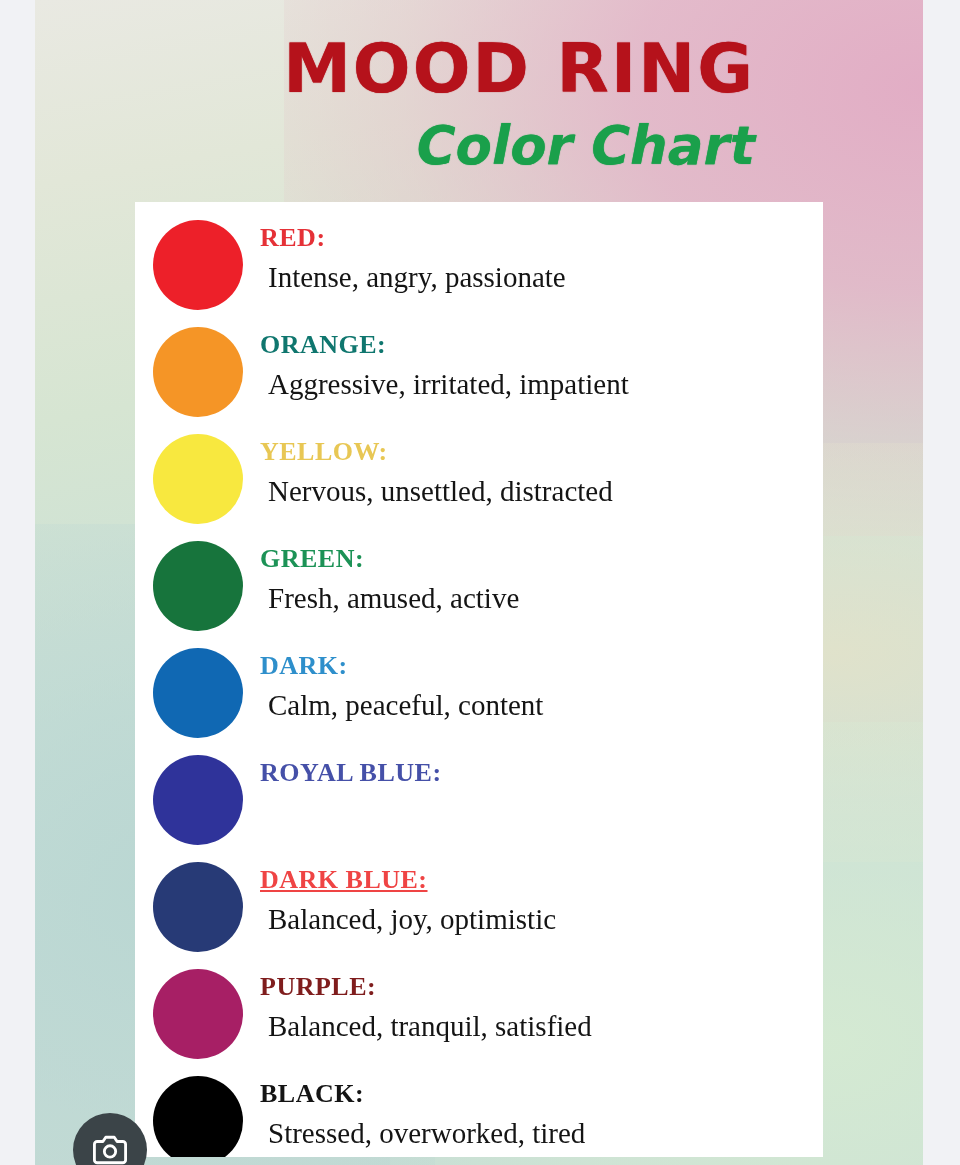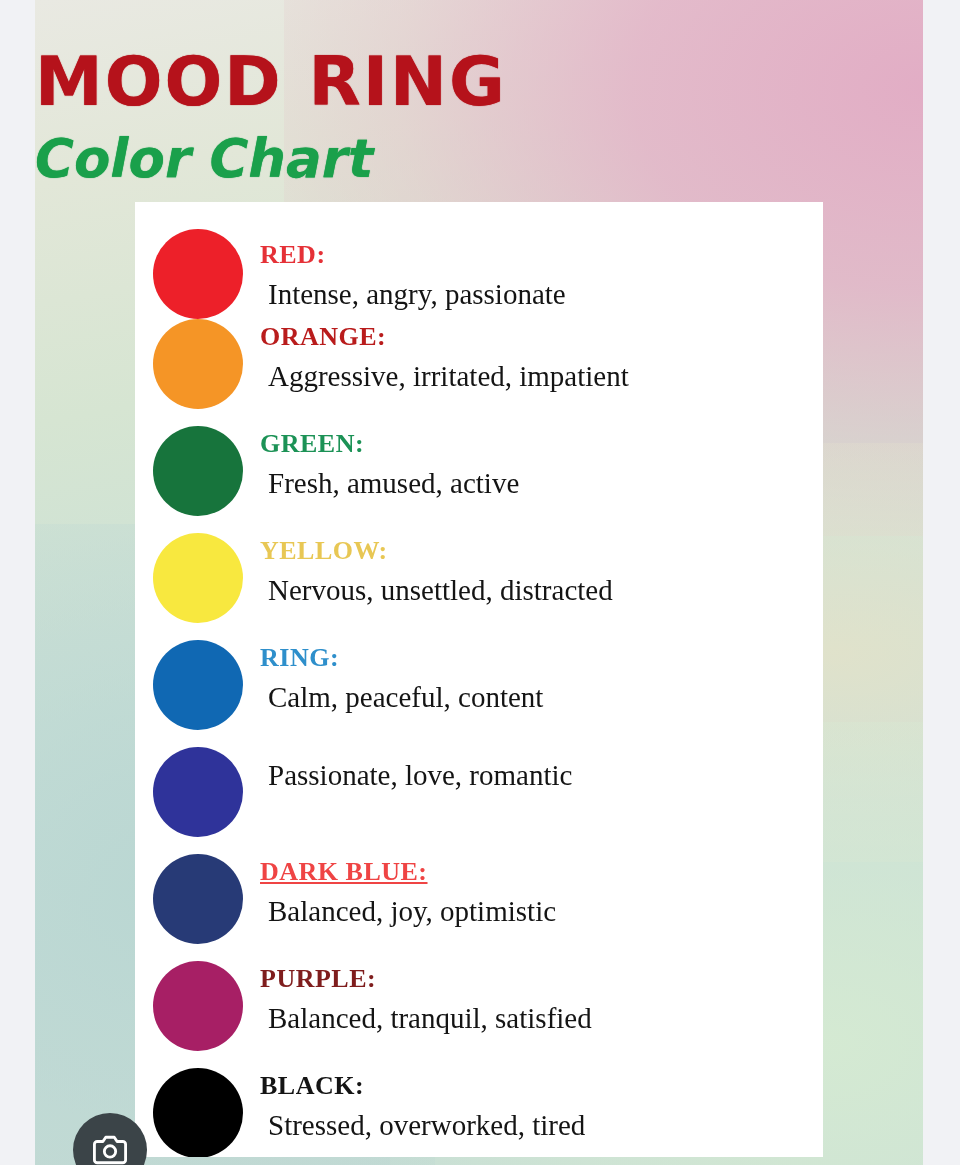--- a/index.html
+++ b/index.html
@@ -64,21 +64,21 @@
     position:absolute;
     left:-30%; top:45%;
     width:75%; height:62%;
     background:radial-gradient(ellipse at 60% 50%,
         rgba(184,214,210,0.85) 0%,
         rgba(188,215,211,0.5) 48%,
         rgba(190,216,212,0) 100%);
   }
 
   
-  .title-wrap{position:absolute;left:0;top:16px;width:720px;text-align:left;}
+  .title-wrap{position:absolute;left:0;top:3px;width:720px;text-align:right;}
   .title-main{
     margin:0;
     font-family:"DejaVu Sans", sans-serif;
     font-weight:700;
     font-size:68px;
     letter-spacing:2px;
     color:#b5121b;
     padding-top:32px;
     line-height:1.0;
     text-shadow:0 0 1px #b5121b;
@@ -107,21 +107,21 @@
   .rows{
     position:absolute;
     left:0; top:0;
     width:100%;
   }
   .row{
     display:flex;
     align-items:flex-start;
     height:107px;
   }
-  .row:first-child{padding-top:10px;height:107px;align-items:flex-end;}
+  .row:first-child{padding-top:18px;height:107px;}
   .swatch-cell{
     width:125px;
     flex:0 0 125px;
     display:flex;
     justify-content:center;
     padding-top:0px;
   }
   .swatch{
     width:90px;height:90px;border-radius:50%;
     display:block;
@@ -184,57 +184,57 @@
             <div class="txt-cell">
               <p class="color-name" style="color: rgb(229, 49, 55);">RED:</p>
               <p class="color-desc">Intense, angry, passionate</p>
             </div>
           </div>
           <div class="row">
             <div class="swatch-cell">
               <span class="swatch" style="background: rgb(245, 149, 38);"></span>
             </div>
             <div class="txt-cell">
-              <p class="color-name" style="color: #b91c1c;">ORANGE:</p>
+              <p class="color-name" style="color: #0f766e;">ORANGE:</p>
               <p class="color-desc">Aggressive, irritated, impatient</p>
+            </div>
+          </div>
+          <div class="row">
+            <div class="swatch-cell">
+              <span class="swatch" style="background: rgb(248, 232, 63);"></span>
+            </div>
+            <div class="txt-cell">
+              <p class="color-name" style="color: rgb(232, 199, 84);">YELLOW:</p>
+              <p class="color-desc">Nervous, unsettled, distracted</p>
             </div>
           </div>
           <div class="row">
             <div class="swatch-cell">
               <span class="swatch" style="background: rgb(23, 116, 60);"></span>
             </div>
             <div class="txt-cell">
               <p class="color-name" style="color: rgb(28, 146, 86);">GREEN:</p>
               <p class="color-desc">Fresh, amused, active</p>
             </div>
           </div>
           <div class="row">
             <div class="swatch-cell">
-              <span class="swatch" style="background: rgb(248, 232, 63);"></span>
-            </div>
-            <div class="txt-cell">
-              <p class="color-name" style="color: rgb(232, 199, 84);">YELLOW:</p>
-              <p class="color-desc">Nervous, unsettled, distracted</p>
-            </div>
-          </div>
-          <div class="row">
-            <div class="swatch-cell">
               <span class="swatch" style="background: rgb(16, 104, 179);"></span>
             </div>
             <div class="txt-cell">
-              <p class="color-name" style="color: rgb(46, 143, 203);">RING:</p>
+              <p class="color-name" style="color: rgb(46, 143, 203);">DARK:</p>
               <p class="color-desc">Calm, peaceful, content</p>
             </div>
           </div>
           <div class="row">
             <div class="swatch-cell">
               <span class="swatch" style="background: rgb(47, 51, 154);"></span>
             </div>
             <div class="txt-cell">
-              <p class="color-desc">Passionate, love, romantic</p>
+              <p class="color-name" style="color: rgb(69, 80, 168);">ROYAL BLUE:</p>
             </div>
           </div>
           <div class="row">
             <div class="swatch-cell">
               <span class="swatch" style="background: rgb(39, 58, 118);"></span>
             </div>
             <div class="txt-cell">
               <p class="color-name" style="color: #ef4444; text-decoration: underline;">DARK BLUE:</p>
               <p class="color-desc">Balanced, joy, optimistic</p>
             </div>

